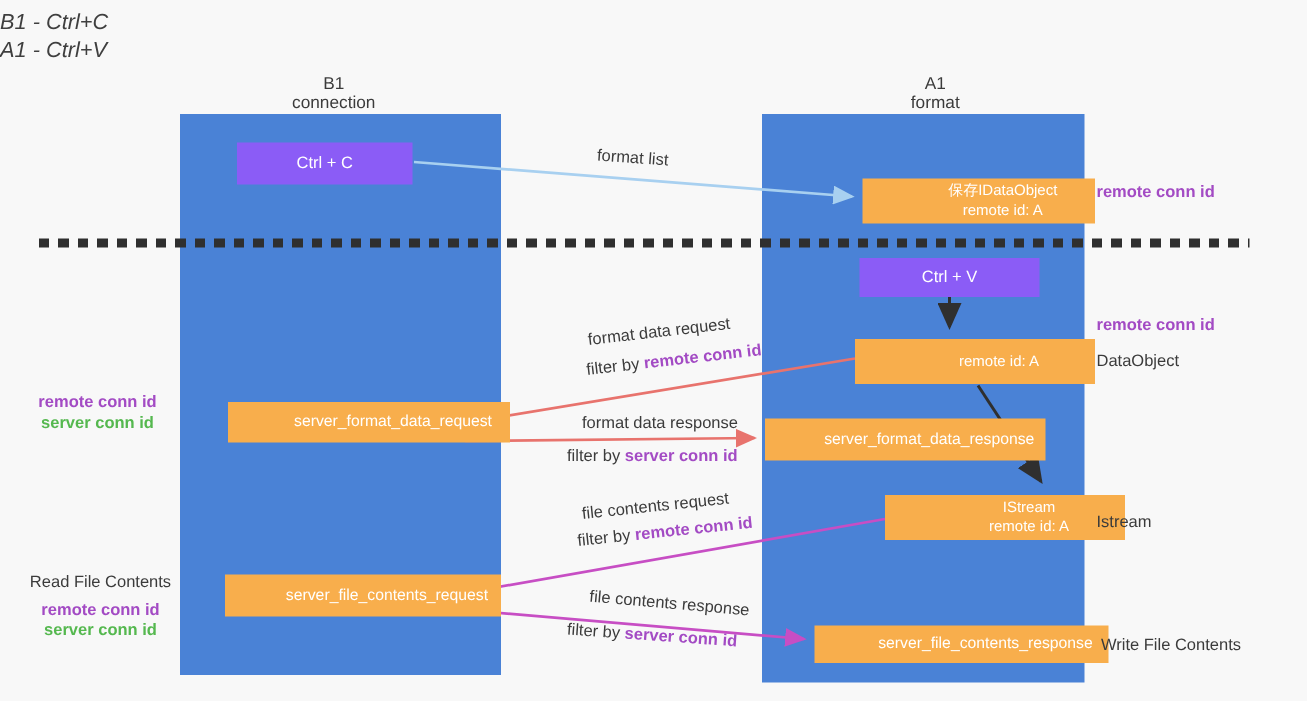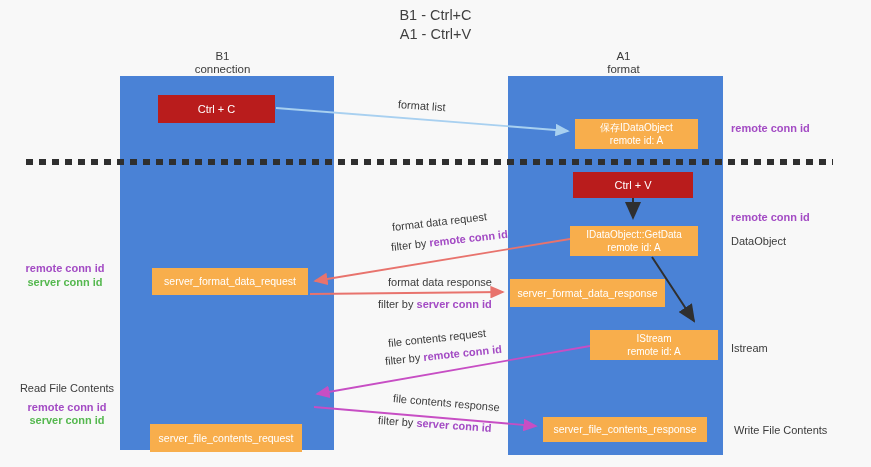--- a/index.html
+++ b/index.html
@@ -1,28 +1,28 @@
 <!DOCTYPE html>
 <html><head>
 <meta charset="utf-8">
 <style>
   html,body{margin:0;padding:0;background:#f8f8f8;font-family:"Liberation Sans",sans-serif;}
   #canvas{position:relative;width:871px;height:467px;background:#f8f8f8;overflow:hidden;}
 
-  .title{position:absolute;left:0;right:0;top:6px;text-align:center;
-         font-size:14.5px;line-height:19px;color:#3f3f3f;}
+  .title{position:absolute;left:0;right:0;top:6px;text-align:left;
+         font-size:14.5px;line-height:19px;color:#3f3f3f;font-style:italic;}
 
   .col-header{position:absolute;text-align:center;font-size:11.5px;line-height:13px;color:#3b3b3b;}
 
   .column{position:absolute;background:#4a82d6;}
 
   .node{position:absolute;color:#ffffff;text-align:center;font-size:10.5px;
         display:flex;flex-direction:column;justify-content:center;line-height:13px;}
-  .node.orange{background:#f8ae4c;}
-  .node.green{background:#b91c1c;font-size:11px;}
+  .node.orange{background:#f8ae4c;padding-left:32px;}
+  .node.green{background:#8b5cf6;font-size:11px;}
 
   .dashed-line{position:absolute;left:26px;top:159px;width:807px;height:6px;
         background:repeating-linear-gradient(90deg,#2f2f2f 0 7px,rgba(0,0,0,0) 7px 13px);}
 
   .albl{position:absolute;font-size:11px;color:#3b3b3b;white-space:nowrap;transform-origin:left center;}
   .key-purple{color:#a34bc4;font-weight:bold;}
   .key-green{color:#55b84f;font-weight:bold;}
 
   .side{position:absolute;font-size:11px;white-space:nowrap;color:#3b3b3b;}
   .side.purple{color:#a34bc4;font-weight:bold;}
@@ -85,38 +85,37 @@
   <div class="node orange" style="left:575px;top:119px;width:123px;height:30px;font-size:10px;">
     <span>保存IDataObject</span>
     <span>remote id: A</span>
   </div>
 
   <div class="node green" style="left:573px;top:172px;width:120px;height:26px;">
     <span>Ctrl + V</span>
   </div>
 
   <div class="node orange" style="left:570px;top:226px;width:128px;height:30px;font-size:10px;">
-    <span>IDataObject::GetData</span>
     <span>remote id: A</span>
   </div>
 
   <div class="node orange" style="left:152px;top:268px;width:156px;height:27px;">
     <span>server_format_data_request</span>
   </div>
 
   <div class="node orange" style="left:510px;top:279px;width:155px;height:28px;">
     <span>server_format_data_response</span>
   </div>
 
   <div class="node orange" style="left:590px;top:330px;width:128px;height:30px;font-size:10px;">
     <span>IStream</span>
     <span>remote id: A</span>
   </div>
 
-  <div class="node orange" style="left:150px;top:383px;width:152px;height:28px;margin-top:41px;">
+  <div class="node orange" style="left:150px;top:383px;width:152px;height:28px;">
     <span>server_file_contents_request</span>
   </div>
 
   <div class="node orange" style="left:543px;top:417px;width:164px;height:25px;">
     <span>server_file_contents_response</span>
   </div>
 
   <div class="albl" style="left:398px;top:98px;transform:rotate(4deg);">format list</div>
 
   <div class="albl" style="left:392px;top:221px;transform:rotate(-6.5deg);">format data request</div>

